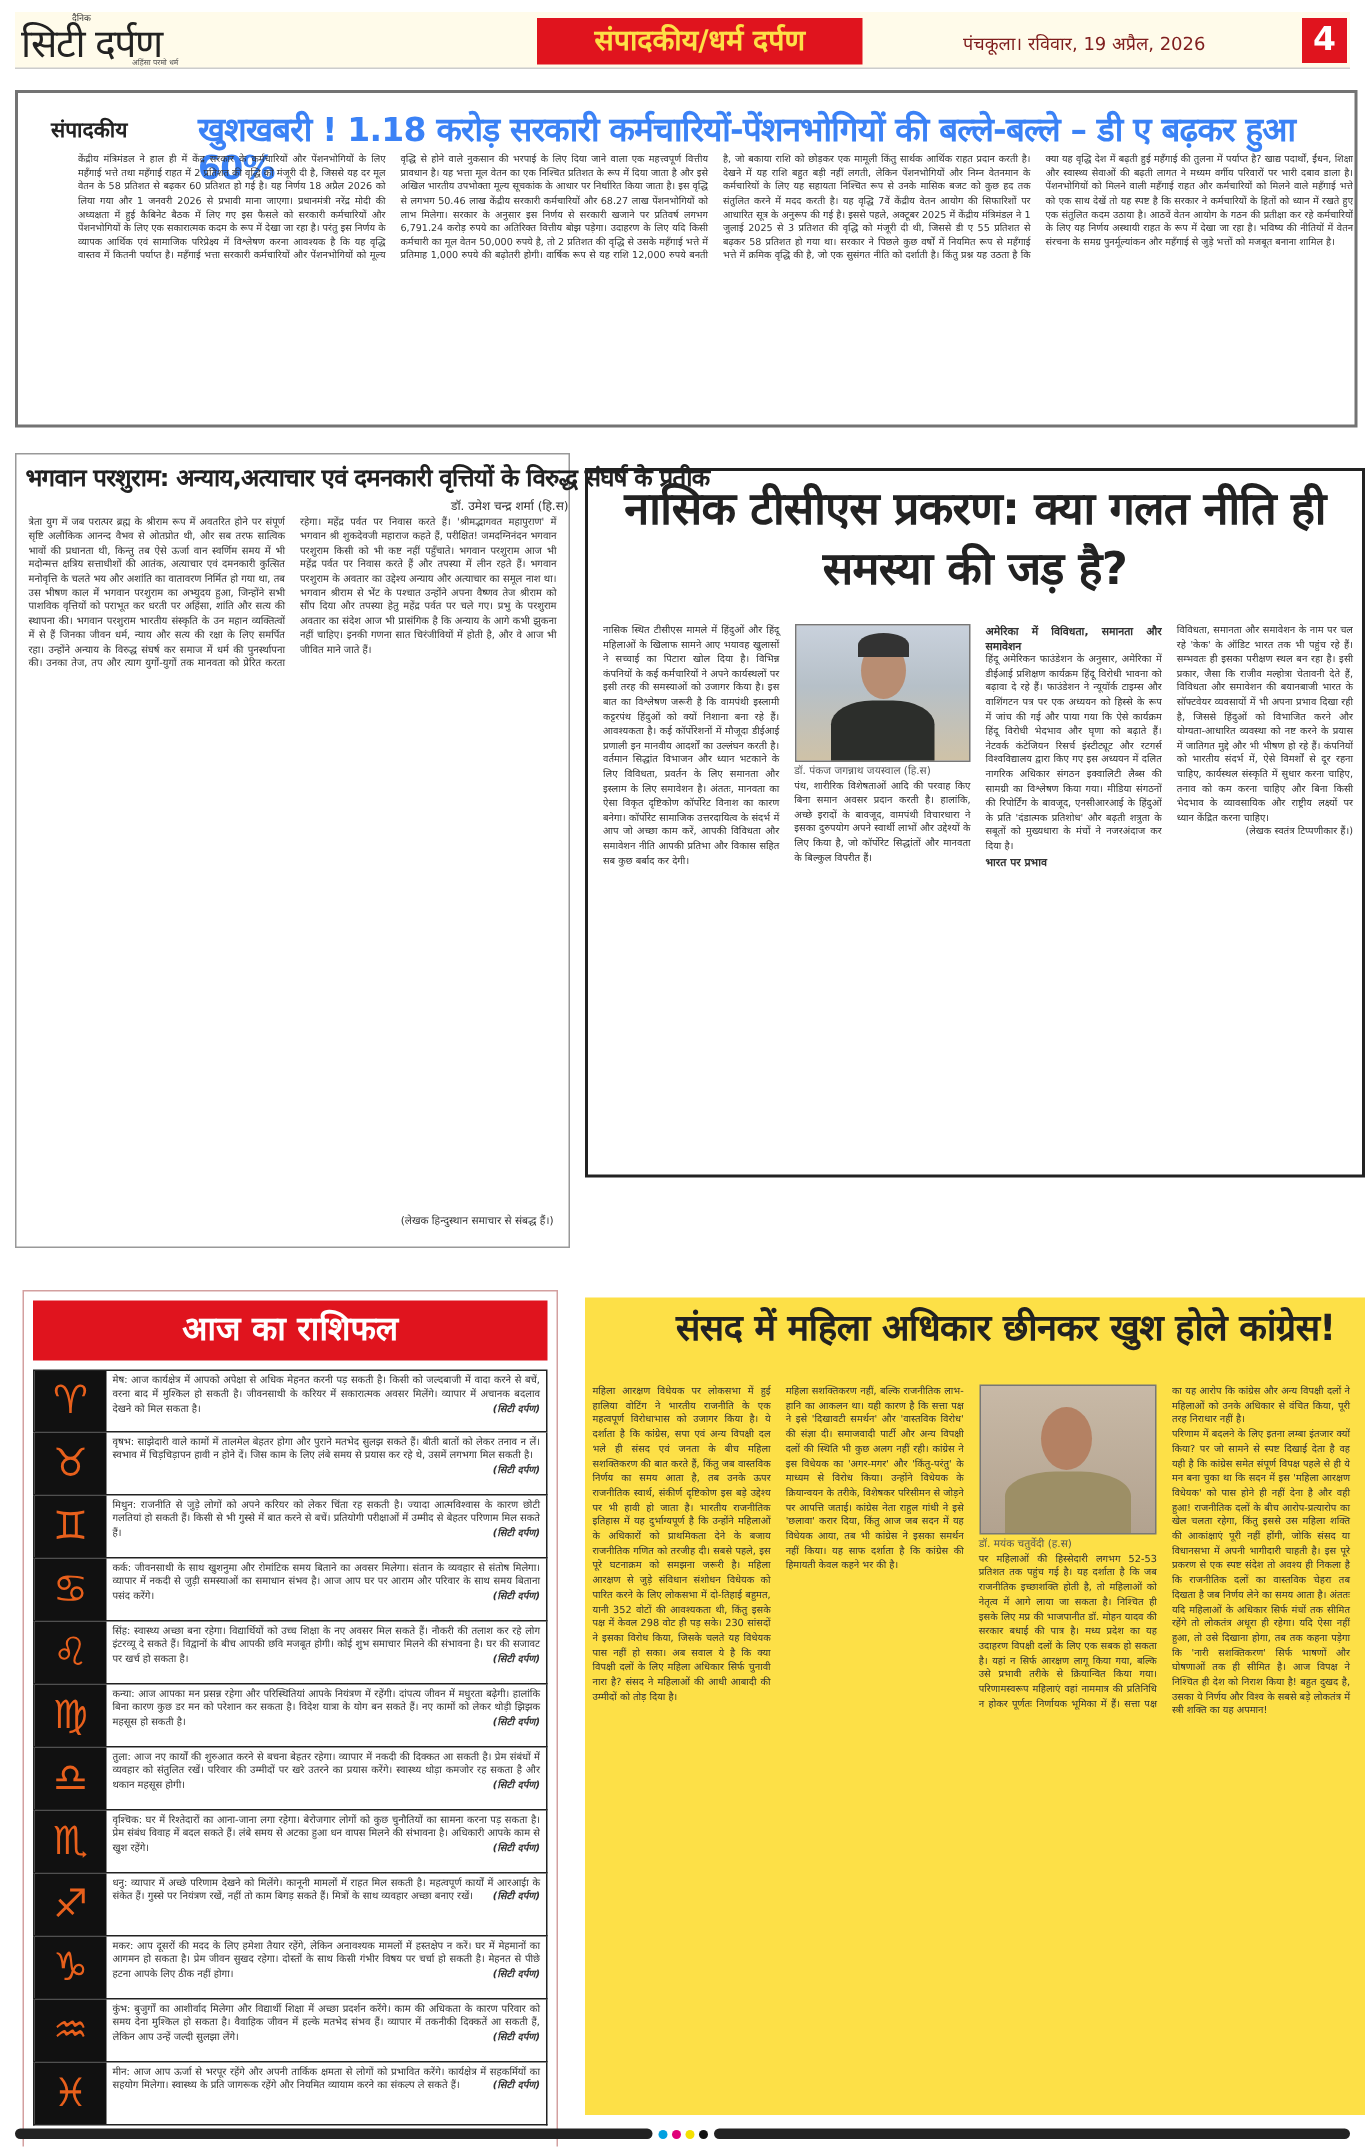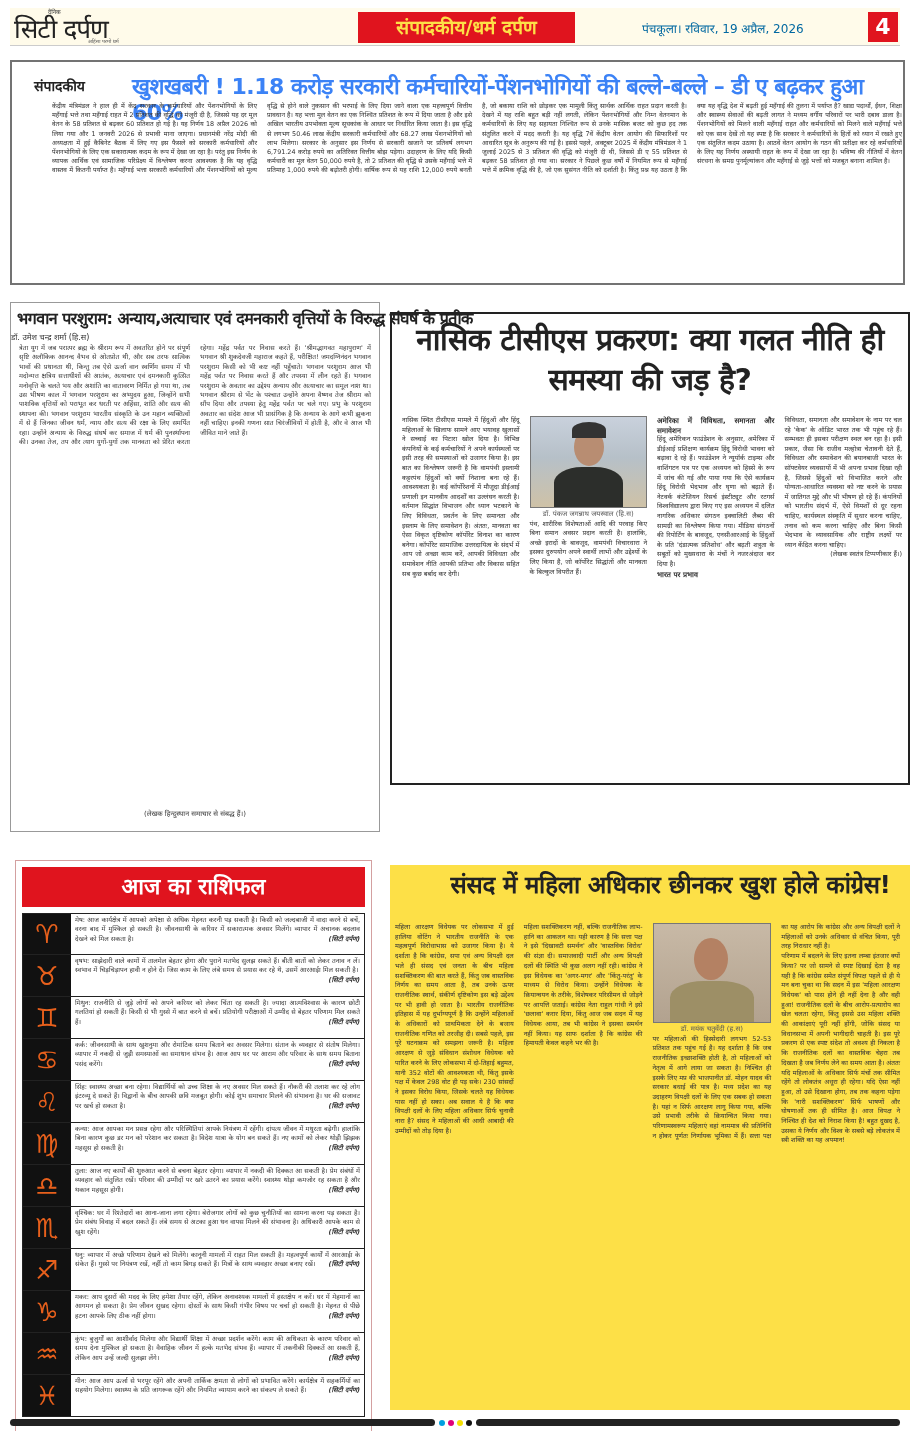--- a/index.html
+++ b/index.html
@@ -2,39 +2,39 @@
 <html><head>
 <meta charset="utf-8">
 <style>
 *{box-sizing:border-box;margin:0;padding:0}
 body{width:910px;height:1431px;background:#fff;font-family:"DejaVu Sans","Liberation Sans",sans-serif;color:#222;position:relative;overflow:hidden}
 .masthead{position:absolute;left:10px;top:8px;width:890px;height:38px;background:#fffbea;border-bottom:1px solid #ccc}
 .logo{position:absolute;left:4px;top:2px;font-family:"DejaVu Serif",serif;font-weight:normal;font-size:26px;color:#222;letter-spacing:-1px}
 .logo-small{position:absolute;left:78px;top:30px;font-size:5px;color:#555}
 .logo-top{position:absolute;left:38px;top:0;font-size:6px;color:#333}
 .section-tag{position:absolute;left:348px;top:4px;width:217px;height:31px;background:#e0141e;color:#fde047;font-weight:bold;font-size:19px;text-align:center;line-height:31px;font-family:"DejaVu Sans",sans-serif}
-.dateline{position:absolute;left:632px;top:12px;font-size:12px;color:#0369a1}
+.dateline{position:absolute;left:632px;top:12px;font-size:12px;color:#7f1d1d}
 .page-no{position:absolute;left:858px;top:4px;width:30px;height:30px;background:#e0141e;color:#fff;font-weight:bold;font-size:22px;text-align:center;line-height:30px}
 .edit-box{position:absolute;left:10px;top:60px;width:895px;height:225px;border:2px solid #737373;background:#fff}
 .edit-label{position:absolute;left:22px;top:14px;font-size:14px;color:#222;font-weight:bold;font-family:"DejaVu Serif",serif}
 .edit-head{position:absolute;left:70px;top:8px;font-size:22px;font-weight:bold;color:#3b82f6;letter-spacing:-0.5px}
 .edit-cols{position:absolute;left:40px;top:40px;width:850px;height:175px;column-count:4;column-gap:10px;font-size:6.4px;line-height:9.2px;text-align:justify;color:#333}
 .parashu{position:absolute;left:10px;top:302px;width:370px;height:530px;border:1px solid #999}
 .parashu h2{font-size:16px;font-weight:bold;padding:4px 6px 2px;letter-spacing:-0.5px;color:#222;white-space:nowrap}
-.byline{font-size:8px;text-align:left;color:#333}
+.byline{font-size:8px;text-align:right;color:#333}
 .col2{column-count:2;column-gap:10px;font-size:6.6px;line-height:9.4px;text-align:justify;padding:2px 8px;color:#333}
-.note{font-size:7px;text-align:center;padding:2px 10px;color:#333}
+.note{font-size:7px;text-align:right;padding:2px 10px;color:#333}
 .nasik{position:absolute;left:390px;top:312px;width:520px;height:473px;border:2px solid #222}
 .nasik h1{font-size:30px;font-weight:bold;text-align:center;line-height:40px;padding-top:6px;color:#222;letter-spacing:-0.5px}
 .nasik-body{position:absolute;left:10px;top:102px;width:500px;height:435px;column-count:4;column-gap:10px;font-size:6.5px;line-height:9.6px;text-align:justify;color:#333}
 .photo{width:100%;height:92px;background:linear-gradient(180deg,#c9d1dc 0%,#b6c0c8 45%,#cfc2a7 100%);border:1px solid #777;position:relative;margin-bottom:2px;break-inside:avoid}
 .photo .face{position:absolute;left:38%;top:12%;width:30px;height:38px;border-radius:50%;background:#b88d72}
 .photo .hair{position:absolute;left:36%;top:6%;width:34px;height:16px;border-radius:50% 50% 0 0;background:#333}
 .photo .coat{position:absolute;left:20%;top:56%;width:60%;height:44%;border-radius:40% 40% 0 0;background:#2c2e2b}
-.caption{font-size:7px;text-align:center;color:#555;break-inside:avoid}
+.caption{font-size:7px;color:#555;break-inside:avoid}
 .subhead{font-weight:bold;font-size:7.2px}
 .rashi{position:absolute;left:15px;top:860px;width:357px;height:710px;border:1px solid #d3a0a0;padding:6px}
 .rashi-title{height:40px;background:#e0141e;color:#fff;text-align:center;font-size:22px;line-height:40px;font-weight:bold}
 .rashi-row{display:flex;height:42px;border:1px solid #222;border-top:none;margin-top:0}
 .rashi-row:first-of-type{border-top:1px solid #222}
 .rashi-icon{width:48px;background:#111;display:flex;align-items:center;justify-content:center;font-size:26px;color:#e8601c}
 .rashi-text{flex:1;font-size:6.6px;line-height:9.4px;padding:2px 4px;text-align:justify;color:#333;position:relative}
 .src{font-style:italic;font-weight:bold;float:right}
 .sansad{position:absolute;left:390px;top:865px;width:561px;height:545px;background:#fde047}
 .sansad h1{font-size:24px;font-weight:bold;text-align:center;letter-spacing:-0.3px;line-height:40px;color:#222}
@@ -93,21 +93,21 @@
 
 <div class="rashi">
   <div class="rashi-title">आज का राशिफल</div>
   <div style="margin-top:6px">
     <div class="rashi-row">
         <div class="rashi-icon">♈</div>
         <div class="rashi-text"><span>मेष: आज कार्यक्षेत्र में आपको अपेक्षा से अधिक मेहनत करनी पड़ सकती है। किसी को जल्दबाजी में वादा करने से बचें, वरना बाद में मुश्किल हो सकती है। जीवनसाथी के करियर में सकारात्मक अवसर मिलेंगे। व्यापार में अचानक बदलाव देखने को मिल सकता है।</span> <span class="src">(सिटी दर्पण)</span></div>
       </div>
     <div class="rashi-row">
         <div class="rashi-icon">♉</div>
-        <div class="rashi-text"><span>वृषभ: साझेदारी वाले कामों में तालमेल बेहतर होगा और पुराने मतभेद सुलझ सकते हैं। बीती बातों को लेकर तनाव न लें। स्वभाव में चिड़चिड़ापन हावी न होने दें। जिस काम के लिए लंबे समय से प्रयास कर रहे थे, उसमें आरआईा मिल सकती है।</span> <span class="src">(सिटी दर्पण)</span></div>
+        <div class="rashi-text"><span>वृषभ: साझेदारी वाले कामों में तालमेल बेहतर होगा और पुराने मतभेद सुलझ सकते हैं। बीती बातों को लेकर तनाव न लें। स्वभाव में चिड़चिड़ापन हावी न होने दें। जिस काम के लिए लंबे समय से प्रयास कर रहे थे, उसमें लगभगा मिल सकती है।</span> <span class="src">(सिटी दर्पण)</span></div>
       </div>
     <div class="rashi-row">
         <div class="rashi-icon">♊</div>
         <div class="rashi-text"><span>मिथुन: राजनीति से जुड़े लोगों को अपने करियर को लेकर चिंता रह सकती है। ज्यादा आत्मविश्वास के कारण छोटी गलतियां हो सकती हैं। किसी से भी गुस्से में बात करने से बचें। प्रतियोगी परीक्षाओं में उम्मीद से बेहतर परिणाम मिल सकते हैं।</span> <span class="src">(सिटी दर्पण)</span></div>
       </div>
     <div class="rashi-row">
         <div class="rashi-icon">♋</div>
         <div class="rashi-text"><span>कर्क: जीवनसाथी के साथ खुशनुमा और रोमांटिक समय बिताने का अवसर मिलेगा। संतान के व्यवहार से संतोष मिलेगा। व्यापार में नकदी से जुड़ी समस्याओं का समाधान संभव है। आज आप घर पर आराम और परिवार के साथ समय बिताना पसंद करेंगे।</span> <span class="src">(सिटी दर्पण)</span></div>
       </div>
     <div class="rashi-row">

